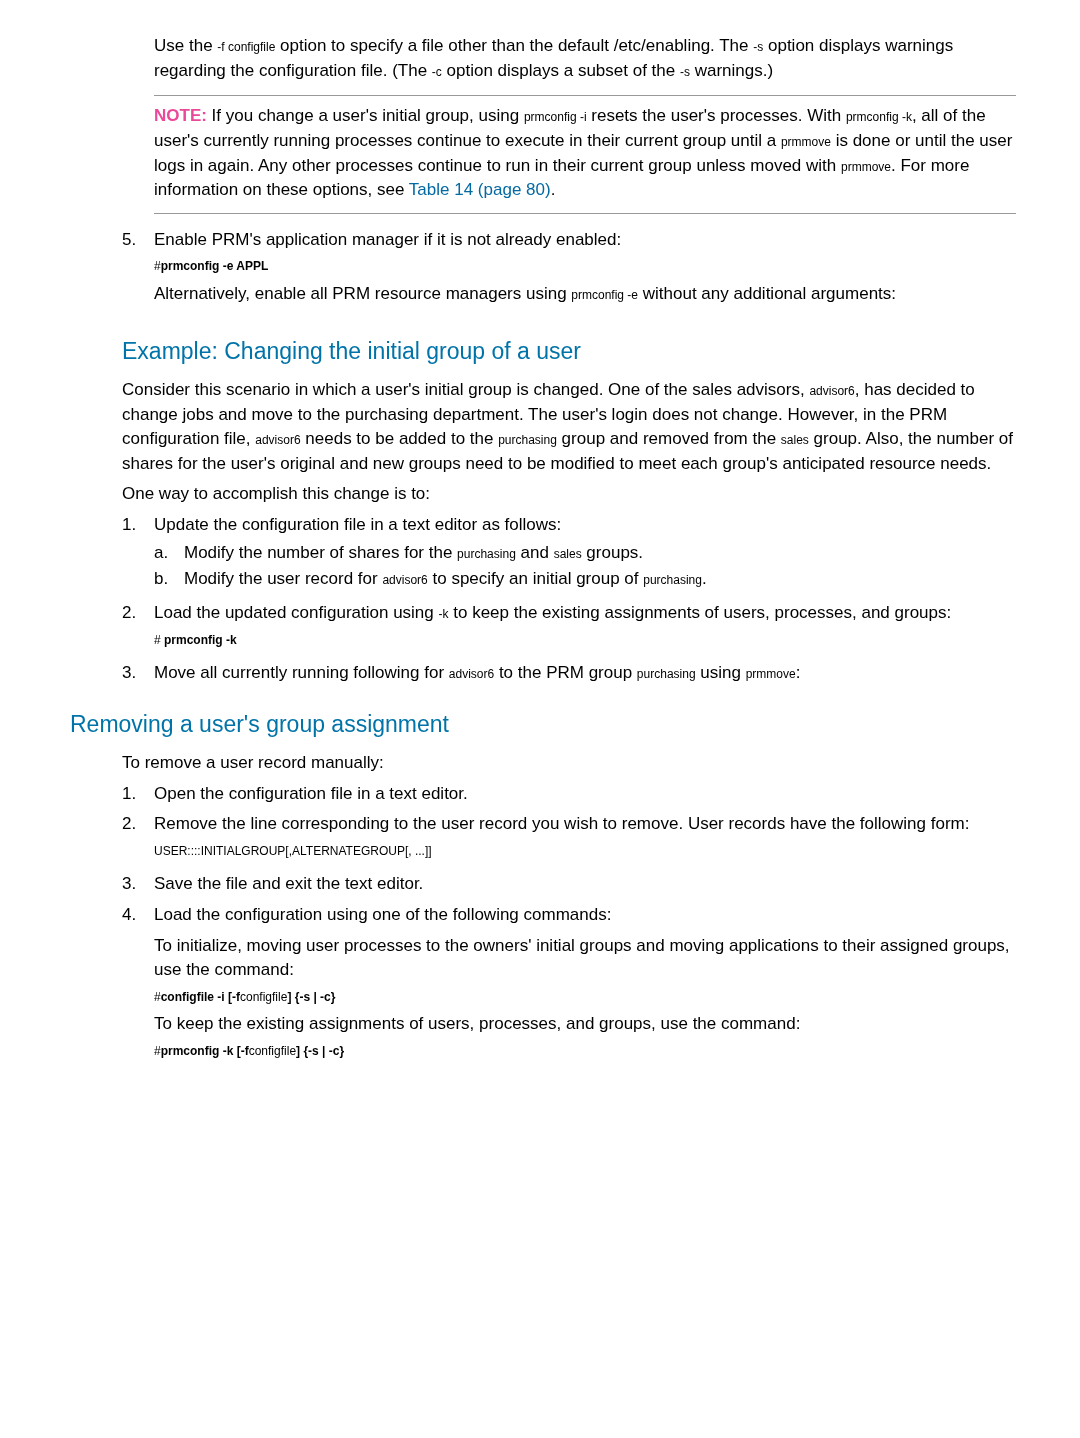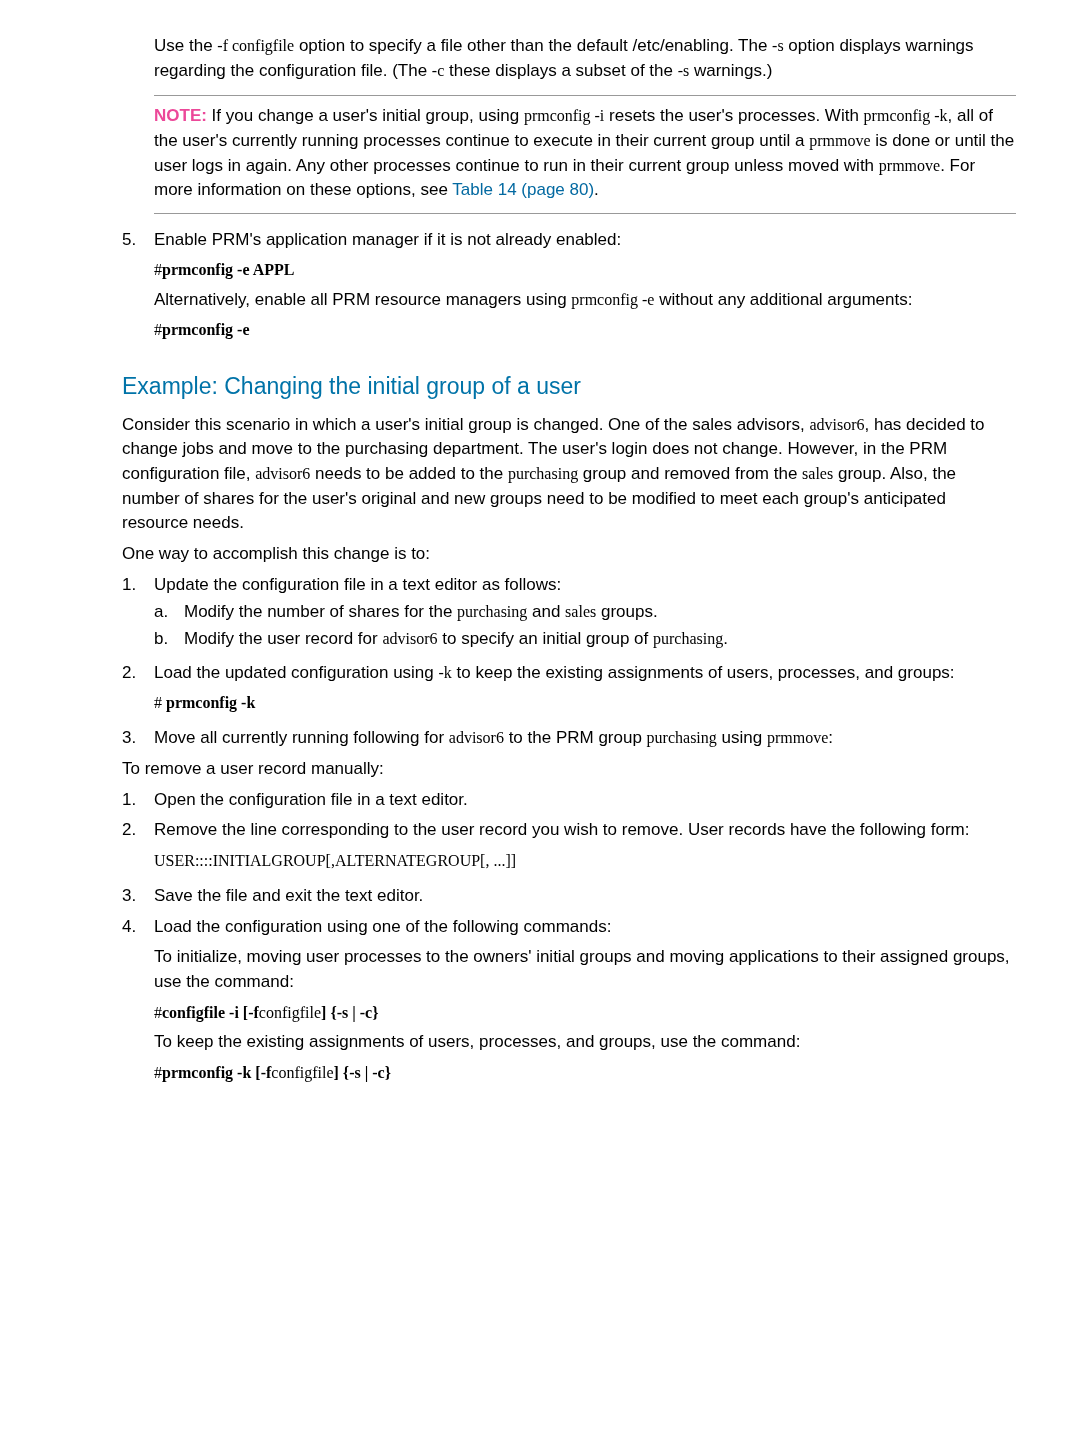--- a/index.html
+++ b/index.html
@@ -7,22 +7,22 @@
       font-family: Arial, Helvetica, sans-serif;
       font-size: 17px;
       line-height: 1.45;
       color: #000;
       background: #fff;
       width: 1080px;
       padding: 28px 64px 20px 70px;
     }
     .content { margin-left: 84px; }
     .mono {
-      font-family: Liberation Serif, serif;
-      font-size: 16px;
+      font-family: Liberation Sans, sans-serif;
+      font-size: 12px;
     }
     .bold { font-weight: bold; }
     .note-box {
       border-top: 1px solid #999;
       border-bottom: 1px solid #999;
       padding: 8px 0 10px 0;
       margin: 12px 0 14px 0;
     }
     .note-label {
       color: #ec4899;
@@ -55,39 +55,38 @@
     .footer .pgnum { margin-right: 16px; }
     .container { position: relative; min-height: 1438px; }
   </style>
 </head>
 <body>
 <div class="container">
 
 <div class="content">
 
   <p class="p">
-    <span>Use the </span><span class="mono">-f configfile</span><span> option to specify a file other than the default /etc/enabling. The </span><span class="mono">-s</span><span> option displays warnings regarding the configuration file. (The </span><span class="mono">-c</span><span> these displays a subset of the </span><span class="mono">-s</span><span> warnings.)</span>
+    <span>Use the </span><span class="mono">-f configfile</span><span> option to specify a file other than the default /etc/enabling. The </span><span class="mono">-s</span><span> option displays warnings regarding the configuration file. (The </span><span class="mono">-c</span><span> option displays a subset of the </span><span class="mono">-s</span><span> warnings.)</span>
   </p>
 
   <div class="note-box">
     <p>
       <span class="note-label">NOTE:</span><span>   If you change a user's initial group, using </span><span class="mono">prmconfig -i</span><span> resets the user's processes. With </span><span class="mono">prmconfig -k</span><span>, all of the user's currently running processes continue to execute in their current group until a </span><span class="mono">prmmove</span><span> is done or until the user logs in again. Any other processes continue to run in their current group unless moved with </span><span class="mono">prmmove</span><span>. For more information on these options, see </span><span class="link">Table 14 (page 80)</span><span>.</span>
     </p>
   </div>
 
   <div class="ol-num" style="margin-left:-32px;">
     <div class="item">
       <div class="marker">5.</div>
       <div class="body">
         <p>Enable PRM's application manager if it is not already enabled:</p>
         <p class="cmdp mono"><span>#</span><span class="bold">prmconfig -e APPL</span></p>
         <p class="p">
           <span>Alternatively, enable all PRM resource managers using </span><span class="mono">prmconfig -e</span><span> without any additional arguments:</span>
         </p>
-        <p class="cmdp mono"><span>#</span><span class="bold">prmconfig -e</span></p>
       </div>
     </div>
   </div>
 
   <h2 class="sub" style="margin-left:-32px;">Example: Changing the initial group of a user</h2>
 
   <p class="p" style="margin-left:-32px;">
     <span>Consider this scenario in which a user's initial group is changed. One of the sales advisors, </span><span class="mono">advisor6</span><span>, has decided to change jobs and move to the purchasing department. The user's login does not change. However, in the PRM configuration file, </span><span class="mono">advisor6</span><span> needs to be added to the </span><span class="mono">purchasing</span><span> group and removed from the </span><span class="mono">sales</span><span> group. Also, the number of shares for the user's original and new groups need to be modified to meet each group's anticipated resource needs.</span>
   </p>
 
@@ -126,20 +125,21 @@
     <div class="item">
       <div class="marker">3.</div>
       <div class="body">
         <p>
           <span>Move all currently running following for </span><span class="mono">advisor6</span><span> to the PRM group </span><span class="mono">purchasing</span><span> using </span><span class="mono">prmmove</span><span>:</span>
         </p>
       </div>
     </div>
   </div>
 
+  <h2 class="sub left" style="margin-left:-84px;">Removing a user's group assignment</h2>
 
   <p class="p" style="margin-left:-32px;">To remove a user record manually:</p>
 
   <div class="ol-num" style="margin-left:-32px;">
     <div class="item">
       <div class="marker">1.</div>
       <div class="body">
             <p>Open the configuration file in a text editor.</p>
           </div>
     </div>

